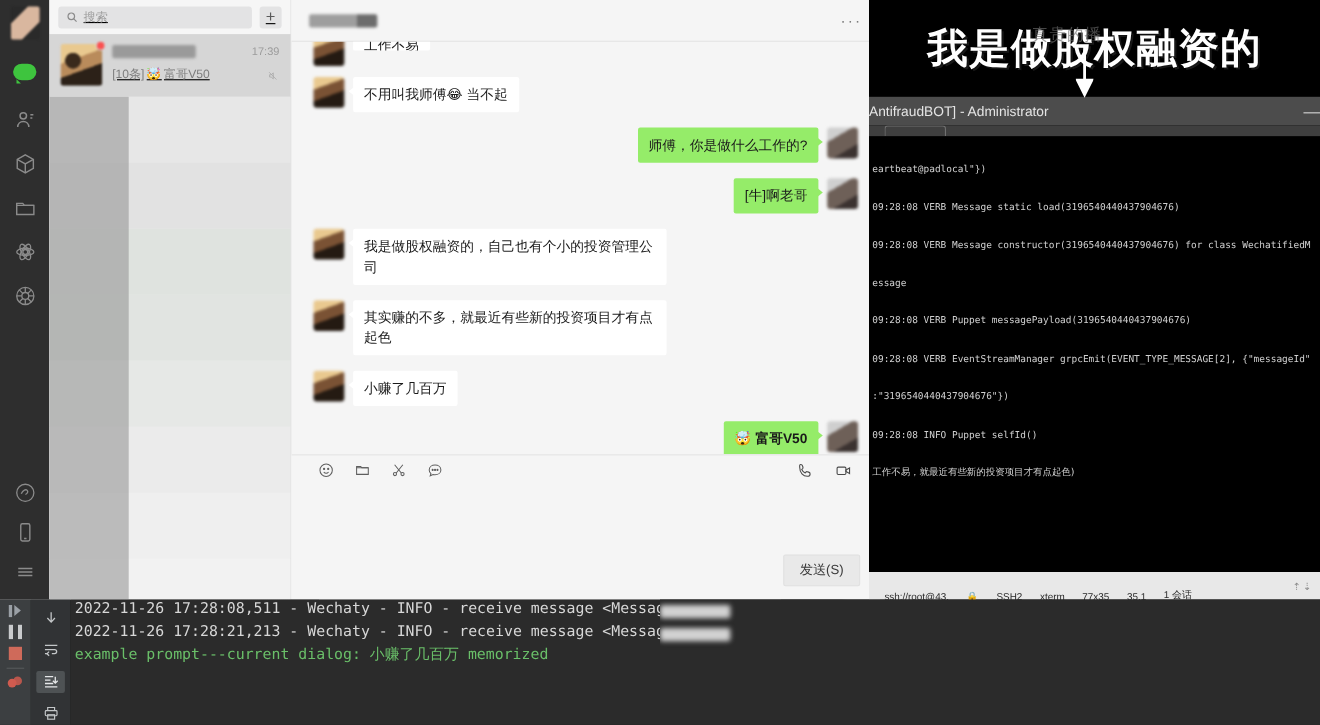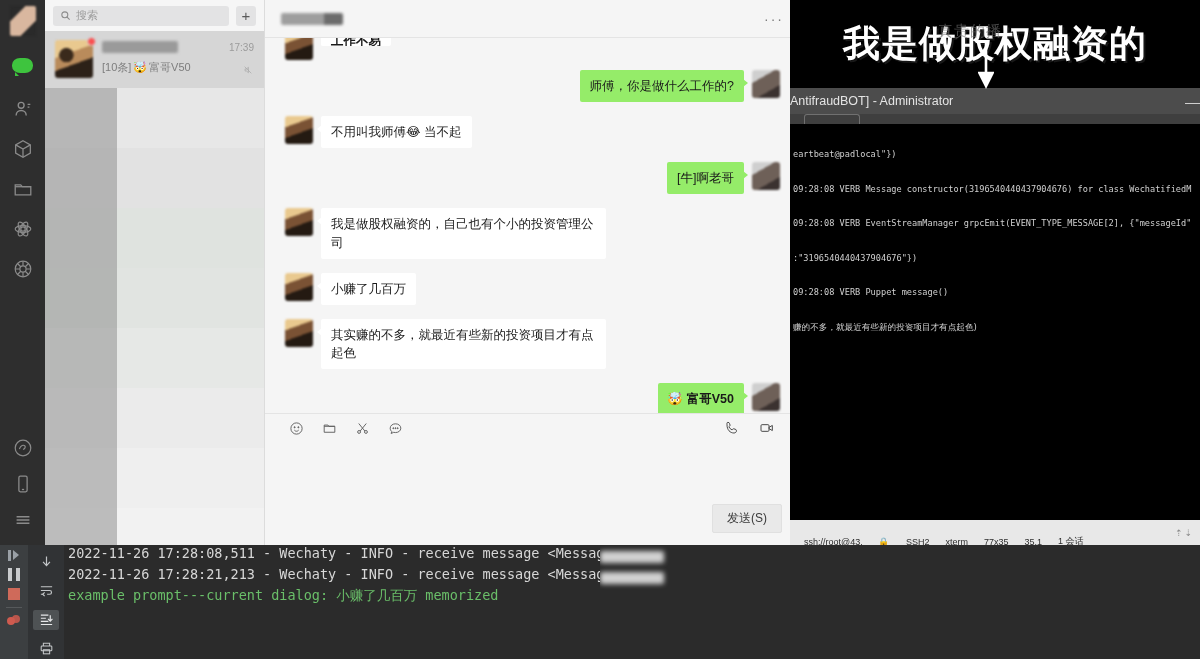--- a/index.html
+++ b/index.html
@@ -69,21 +69,21 @@
     content:""; position:absolute; left:3px; bottom:-3px;
     border-left:4px solid #3ec43e; border-top:4px solid transparent; border-bottom:0;
     border-right:3px solid transparent;
   }
   .wx-rail .spacer { flex:1; }
   .wx-rail svg { display:block; }
 
   
   .wx-list {
     position:absolute; left:45px; top:0; width:220px; height:545px;
-    background:#ededed; border-right:1px solid #dcdcdc;
+    background:#ededed; border-right:1px solid #dcdcdc;text-decoration:underline;
   }
   .wx-search-bar {
     height:31px; background:#f6f6f6; display:flex; align-items:center;
     padding:0 8px; gap:7px;
   }
   .wx-search-box {
     flex:1; height:20px; background:#e3e3e4; border-radius:3px;
     display:flex; align-items:center; gap:5px; padding:0 7px;
   }
   .wx-search-box .ph { font-size:11px; color:#9b9b9b; filter: blur(0.4px); }
@@ -375,51 +375,51 @@
     <div class="wx-conv">
       <div class="wx-conv-head">
         <div class="title-blur"></div>
         <div class="dots">···</div>
       </div>
 
       <div class="wx-msgs">
 
         <div class="row" style="margin-top:-10px;margin-bottom:10px;">
           <div class="av"></div>
-          <div class="bub them clip" style="height:14px;padding-top:0;overflow:hidden;font-weight:bold;">工作不易</div>
+          <div class="bub them clip" style="height:14px;padding-top:0;overflow:hidden;">工作不易</div>
+        </div>
+
+        <div class="row">
+          <div class="av"></div>
+          <div class="bub them">不用叫我师傅😂 当不起</div>
         </div>
 
         <div class="row me">
           <div class="bub mine">师傅，你是做什么工作的?</div>
           <div class="av mine"></div>
         </div>
 
-        <div class="row">
-          <div class="av"></div>
-          <div class="bub them">不用叫我师傅😂 当不起</div>
-        </div>
-
         <div class="row me">
           <div class="bub mine">[牛]啊老哥</div>
           <div class="av mine"></div>
         </div>
 
         <div class="row">
           <div class="av"></div>
           <div class="bub them">我是做股权融资的，自己也有个小的投资管理公司</div>
         </div>
 
         <div class="row">
           <div class="av"></div>
-          <div class="bub them">小赚了几百万</div>
+          <div class="bub them">其实赚的不多，就最近有些新的投资项目才有点起色</div>
         </div>
 
         <div class="row">
           <div class="av"></div>
-          <div class="bub them">其实赚的不多，就最近有些新的投资项目才有点起色</div>
+          <div class="bub them">小赚了几百万</div>
         </div>
 
         <div class="row me">
           <div class="bub mine" style="font-weight:bold;">🤯 富哥V50</div>
           <div class="av mine"></div>
         </div>
 
       </div>
 
       <div class="wx-input">
@@ -532,25 +532,28 @@
     <div class="term-title">
       <span>AntifraudBOT] - Administrator</span>
       <span class="min">—</span>
     </div>
     <div class="term-tabstrip">
       <div class="tab"></div>
     </div>
 
     <div class="term-body">
       <div class="l">eartbeat@padlocal"})</div>
+      <div class="l">09:28:08 VERB Message static load(3196540440437904676)</div>
       <div class="l">09:28:08 VERB Message constructor(3196540440437904676) for class WechatifiedM</div>
+      <div class="l">essage</div>
+      <div class="l">09:28:08 VERB Puppet messagePayload(3196540440437904676)</div>
       <div class="l">09:28:08 VERB EventStreamManager grpcEmit(EVENT_TYPE_MESSAGE[2], {"messageId"</div>
       <div class="l">:"3196540440437904676"})</div>
-      <div class="l">09:28:08 VERB Puppet message()</div>
-      <div class="l cn">赚的不多，就最近有些新的投资项目才有点起色)</div>
+      <div class="l">09:28:08 INFO Puppet selfId()</div>
+      <div class="l cn">工作不易，就最近有些新的投资项目才有点起色)</div>
       
       
       
       
       
       
       
       
       
       

